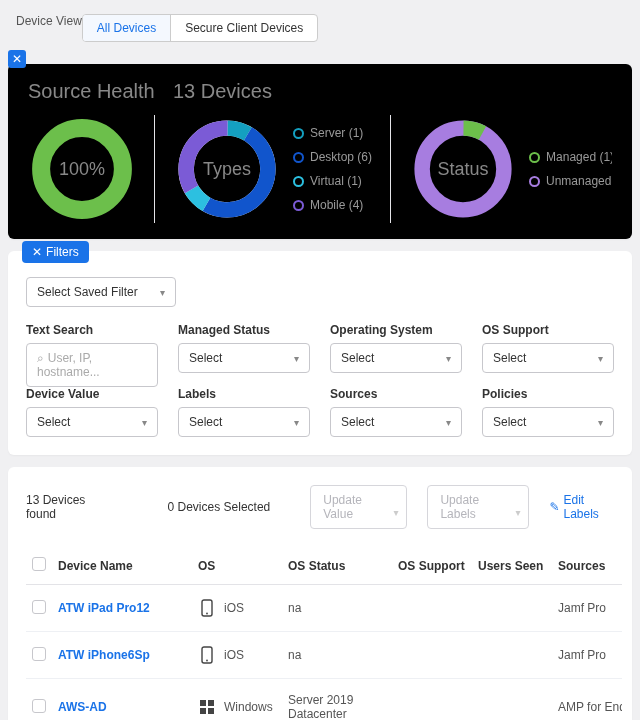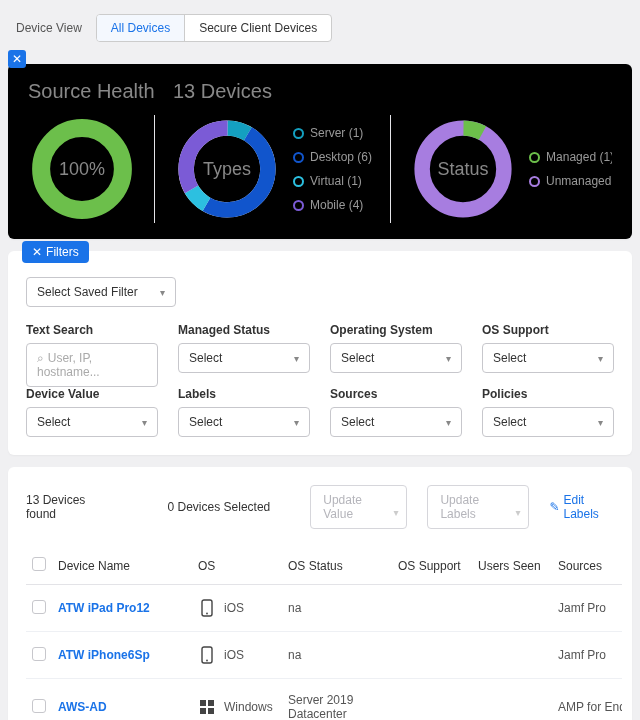--- a/index.html
+++ b/index.html
@@ -1,17 +1,17 @@
 <!DOCTYPE html>
 <html><head>
 <meta charset="utf-8">
 <style>
 * { box-sizing: border-box; margin: 0; padding: 0; }
 body { font-family: -apple-system, BlinkMacSystemFont, "Segoe UI", sans-serif; background: #f0f0f2; color: #333; font-size: 13px; width: 640px; }
-.top-bar { display: flex; align-items: center; padding: 14px 16px 14px 16px; gap: 14px; }
+.top-bar { display: flex; align-items: flex-start; padding: 14px 16px 14px 16px; }
 .view-label { font-size: 12px; color: #555; }
 .tabs { display: flex; border: 1px solid #ccc; border-radius: 4px; overflow: hidden; background: #fff; }
 .tab { padding: 6px 14px; font-size: 12px; cursor: pointer; color: #333; border-right: 1px solid #ccc; }
 .tab:last-child { border-right: none; }
 .tab.active { color: #1a73e8; background: #f4f8fe; }
 
 .card { background: #000000; border-radius: 6px; margin: 0 8px; padding: 16px 20px; box-shadow: 0 1px 2px rgba(0,0,0,0.04); }
 .close-chip { position: absolute; margin-left: 8px; margin-top: -6px; background: #1a73e8; color: #fff; border-radius: 3px; width: 18px; height: 18px; display: flex; align-items: center; justify-content: center; font-size: 12px; cursor: pointer; }
 
 .charts { display: flex; align-items: flex-start; gap: 18px; overflow: hidden; }
@@ -36,21 +36,21 @@
 .search-icon { margin-right: 4px; color: #aaa; }
 
 .results-card { background: #fff; border-radius: 6px; margin: 12px 8px 0; padding: 18px 18px 0; box-shadow: 0 1px 2px rgba(0,0,0,0.04); }
 .results-bar { display: flex; align-items: center; gap: 20px; margin-bottom: 18px; font-size: 12px; }
 .flex1 { flex: 1; }
 .btn-disabled { border: 1px solid #d6d6db; color: #b5b5bb; padding: 7px 20px 7px 12px; border-radius: 4px; background: #fff; font-size: 12px; position: relative; }
 .btn-disabled .caret { position: absolute; right: 8px; color: #ccc; font-size: 10px; }
 .edit-labels { color: #1a73e8; font-size: 12px; cursor: pointer; display: flex; align-items: center; gap: 4px; }
 
 table { width: 100%; border-collapse: collapse; font-size: 12px; table-layout: fixed; }
-th { text-align: left; font-weight: 400; padding: 10px 6px; border-bottom: 1px solid #e3e3e7; color: #333; }
+th { text-align: left; font-weight: 700; padding: 10px 6px; border-bottom: 1px solid #e3e3e7; color: #333; }
 td { padding: 14px 6px; border-bottom: 1px solid #eef0f4; vertical-align: middle; color: #555; }
 .chk { width: 14px; height: 14px; border: 1px solid #c7c7cc; border-radius: 3px; display: inline-block; }
 .link { color: #1a73e8; font-weight: 600; cursor: pointer; }
 .os-cell { display: flex; align-items: center; gap: 8px; }
 .os-icon { width: 18px; display: flex; align-items: center; justify-content: center; color: #444; }
 .trailing-col { overflow: hidden; white-space: nowrap; }
 </style>
 </head>
 <body>
 

